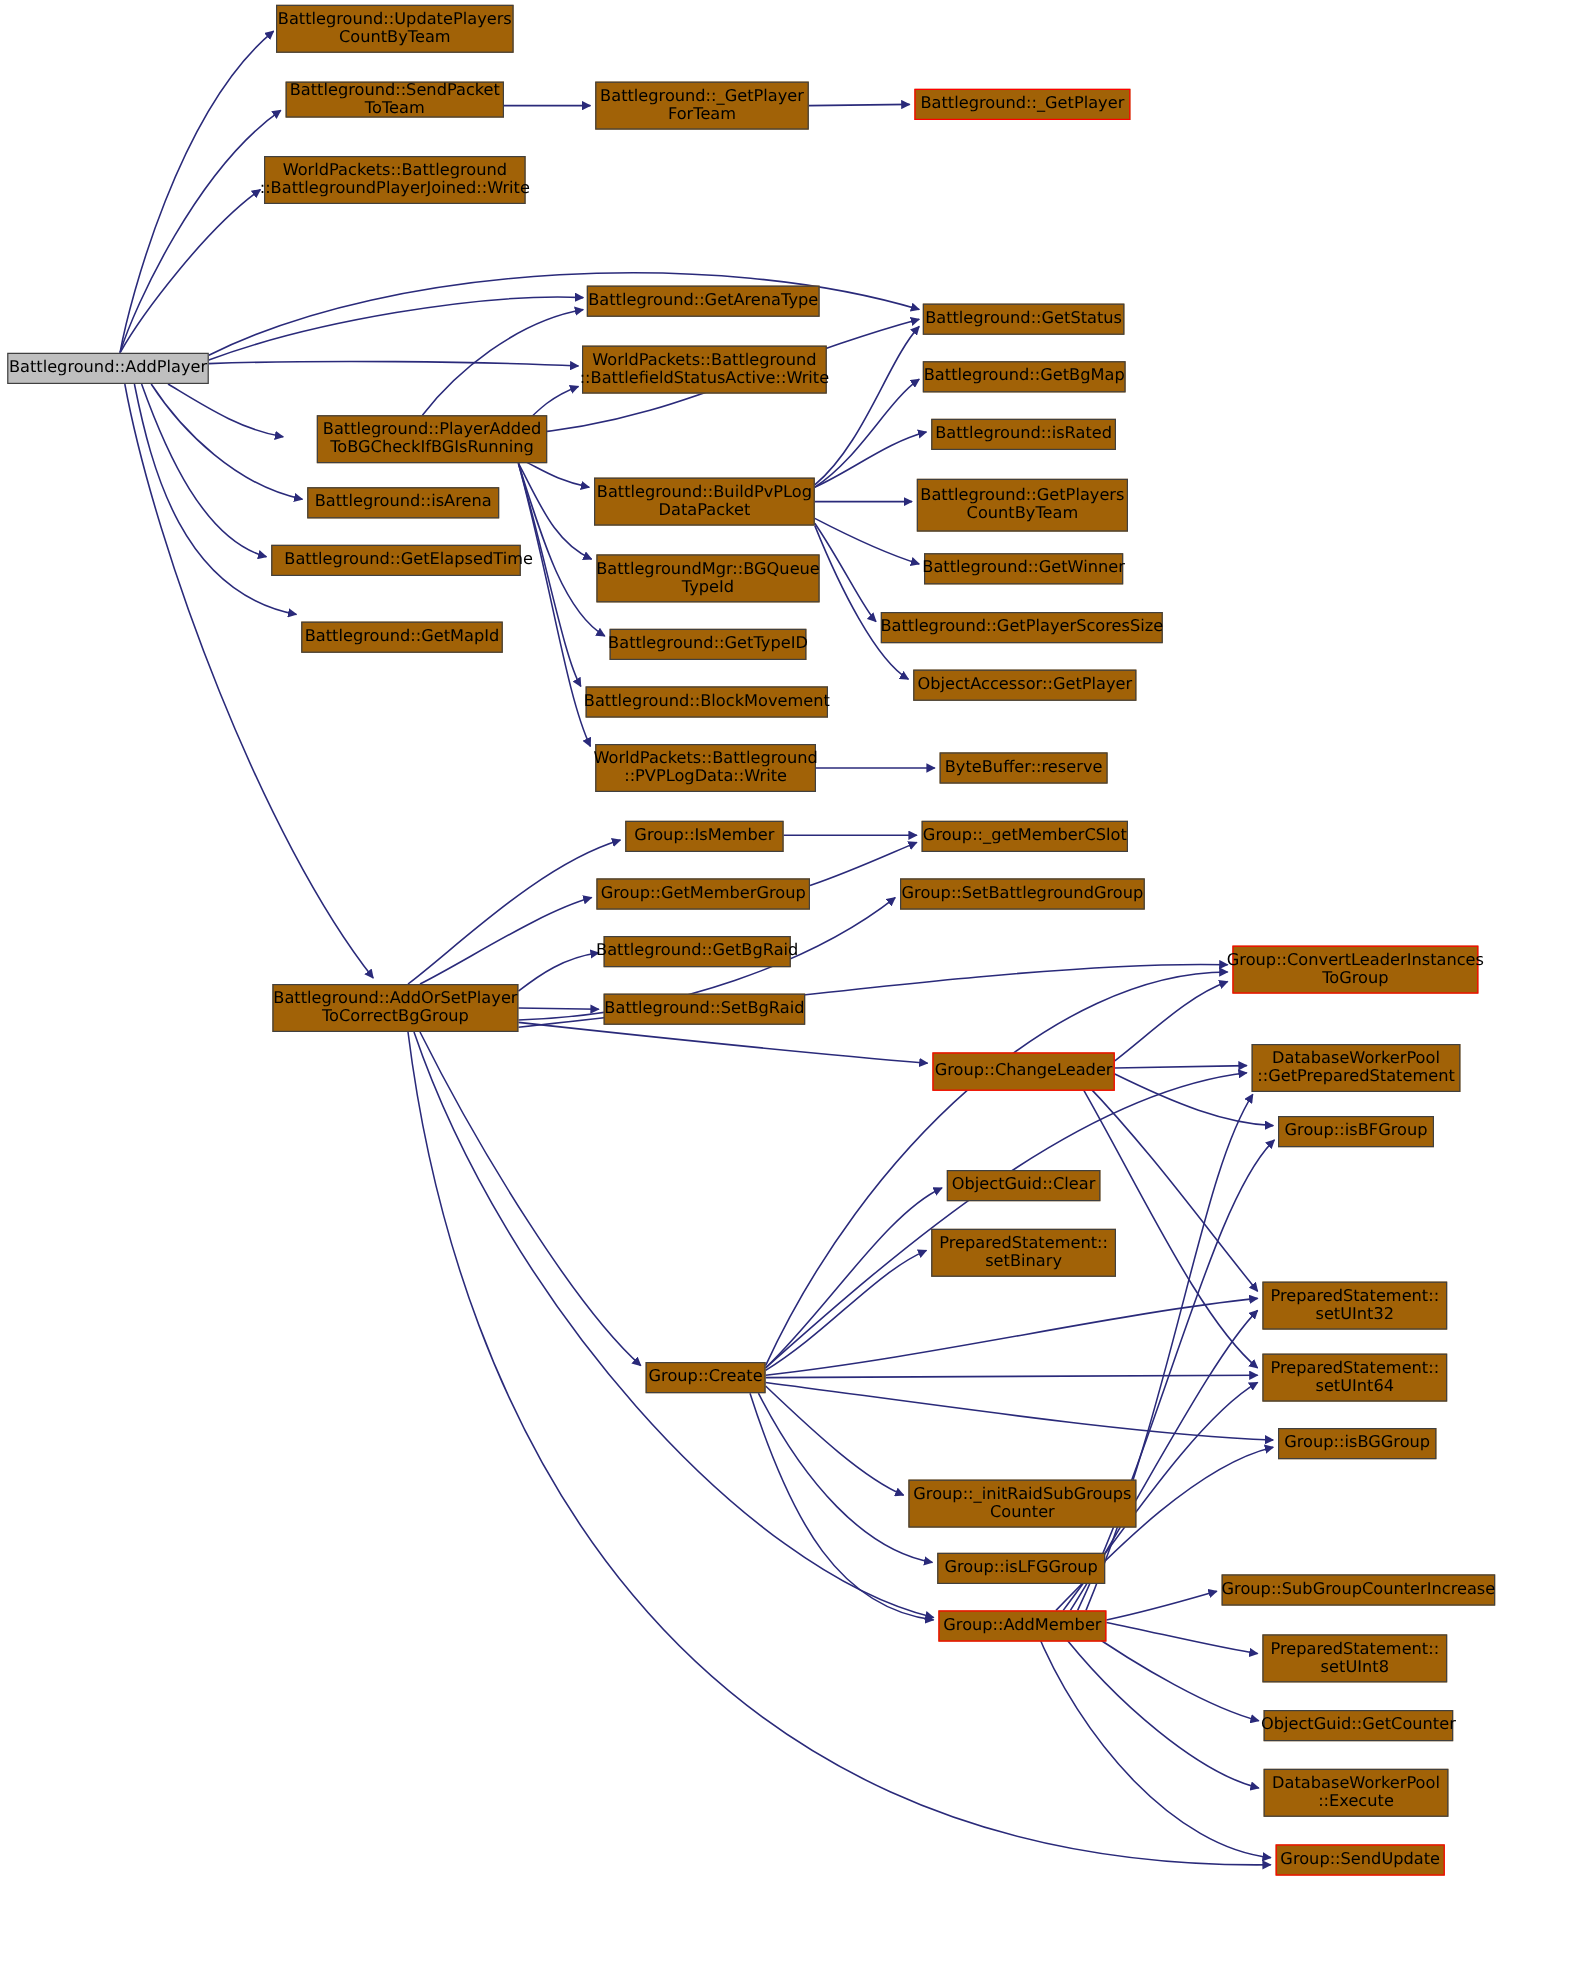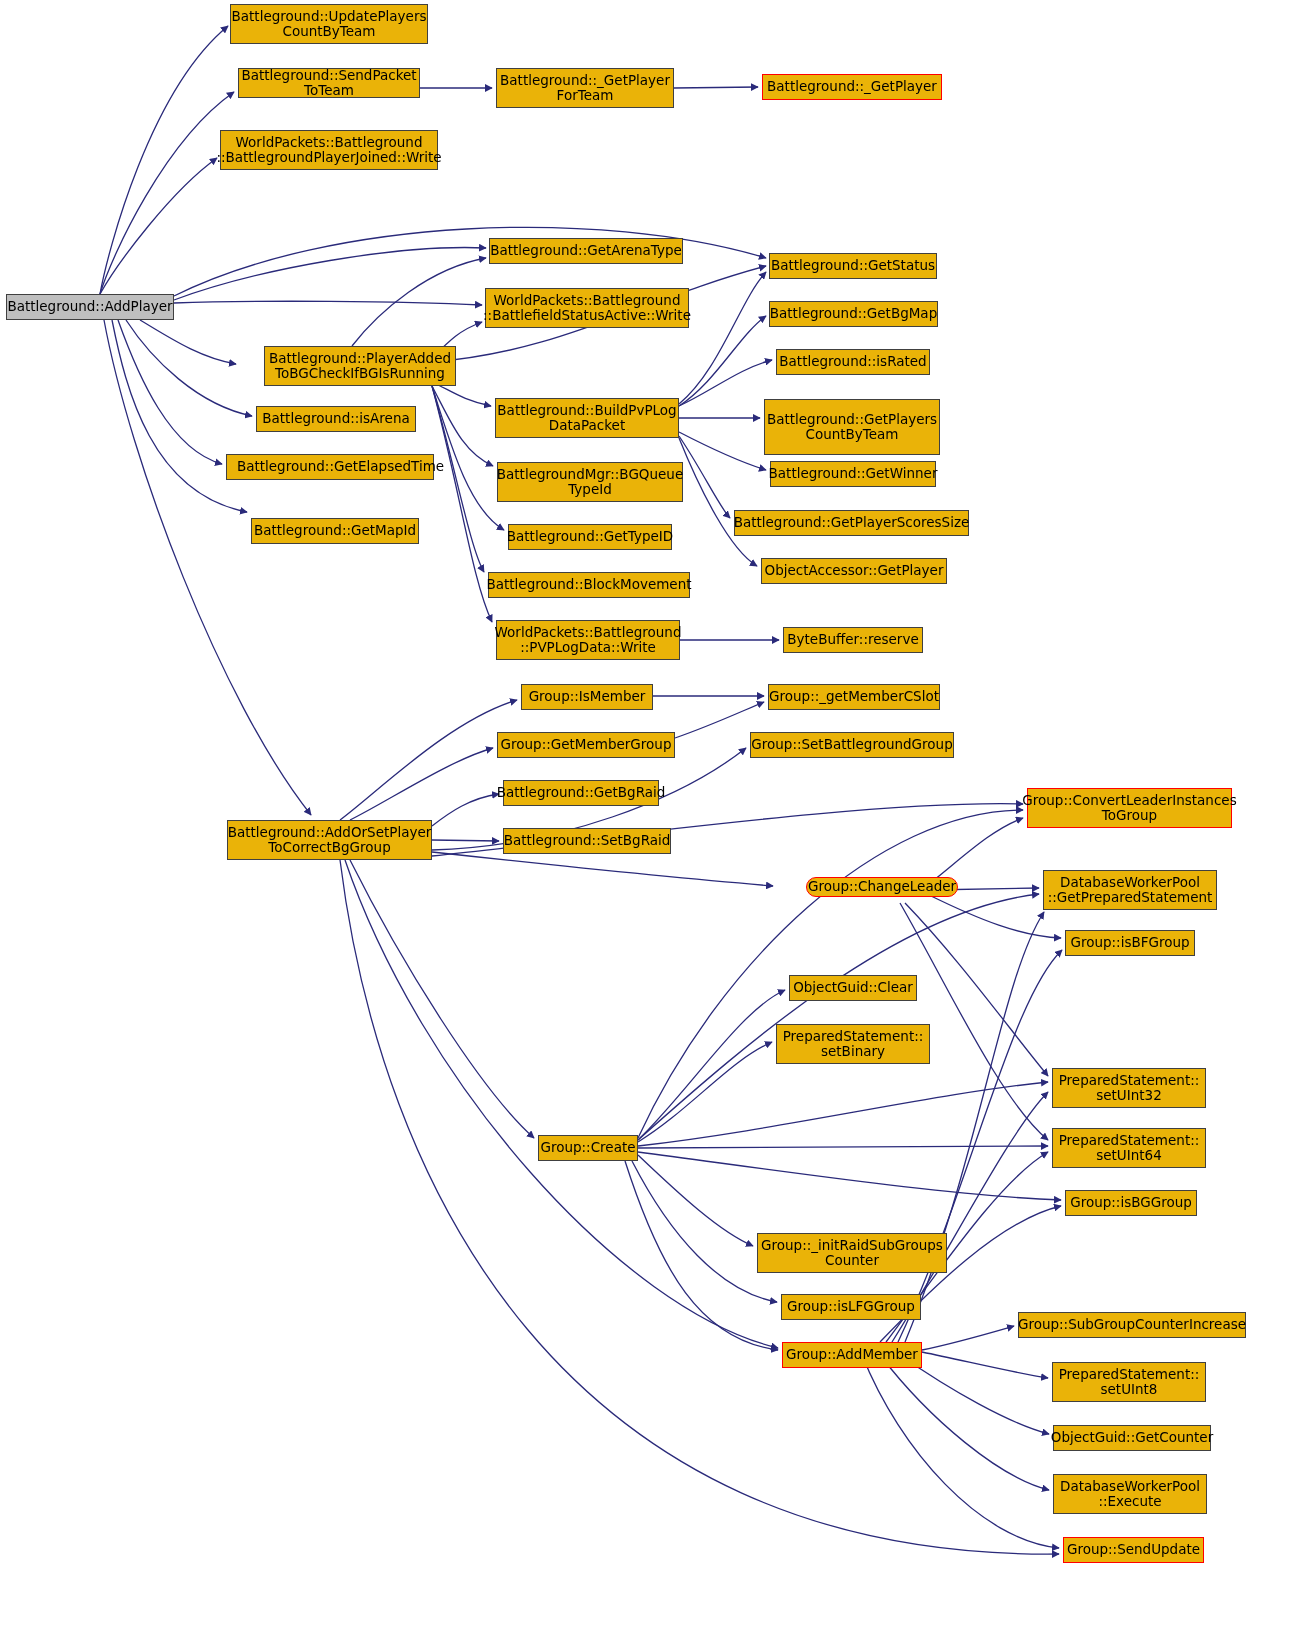--- a/index.html
+++ b/index.html
@@ -1,20 +1,20 @@
 <!DOCTYPE html>
 <html><head>
 <meta charset="utf-8">
 <style>
   html,body{margin:0;padding:0;background:#ffffff;}
   #canvas{position:relative;width:1309px;height:1644px;background:#ffffff;
           font-family:"DejaVu Sans","Liberation Sans",sans-serif;overflow:hidden;}
   svg#edges{position:absolute;left:0;top:0;width:1309px;height:1644px;}
   .node{position:absolute;box-sizing:border-box;display:flex;align-items:center;
-        justify-content:center;text-align:center;background:#eab308;
+        justify-content:center;text-align:center;background:#a16207;
         border:1px solid #404040;color:#000000;font-size:13.5px;line-height:15.5px;
         padding:0 4px;white-space:pre-line;}
   .node.root{background:#bfbfbf;border-color:#404040;}
   .node.hl{border:1.5px solid #ff0000;}
 </style>
 </head>
 <body>
 
 <div id="canvas">
   <svg id="edges" xmlns="http://www.w3.org/2000/svg">
@@ -115,37 +115,37 @@
 DataPacket</div>
       <div class="node" style="left: 497px; top: 462px; width: 186px; height: 40px;">BattlegroundMgr::BGQueue
 TypeId</div>
       <div class="node" style="left: 508px; top: 524px; width: 164px; height: 26px;">Battleground::GetTypeID</div>
       <div class="node" style="left: 488px; top: 572px; width: 202px; height: 26px;">Battleground::BlockMovement</div>
       <div class="node" style="left: 496px; top: 620px; width: 184px; height: 40px;">WorldPackets::Battleground
 ::PVPLogData::Write</div>
       <div class="node" style="left: 769px; top: 253px; width: 168px; height: 26px;">Battleground::GetStatus</div>
       <div class="node" style="left: 769px; top: 301px; width: 169px; height: 26px;">Battleground::GetBgMap</div>
       <div class="node" style="left: 776px; top: 349px; width: 154px; height: 26px;">Battleground::isRated</div>
-      <div class="node" style="left: 764px; top: 399px; width: 176px; height: 56px;">Battleground::GetPlayers
+      <div class="node" style="left: 764px; top: 399px; width: 176px; height: 44px;">Battleground::GetPlayers
 CountByTeam</div>
       <div class="node" style="left: 770px; top: 461px; width: 166px; height: 26px;">Battleground::GetWinner</div>
       <div class="node" style="left: 734px; top: 510px; width: 235px; height: 26px;">Battleground::GetPlayerScoresSize</div>
       <div class="node" style="left: 761px; top: 558px; width: 186px; height: 26px;">ObjectAccessor::GetPlayer</div>
       <div class="node" style="left: 783px; top: 627px; width: 140px; height: 26px;">ByteBuffer::reserve</div>
       <div class="node" style="left: 521px; top: 684px; width: 132px; height: 26px;">Group::IsMember</div>
       <div class="node" style="left: 768px; top: 684px; width: 172px; height: 26px;">Group::_getMemberCSlot</div>
       <div class="node" style="left: 497px; top: 732px; width: 178px; height: 26px;">Group::GetMemberGroup</div>
       <div class="node" style="left: 750px; top: 732px; width: 204px; height: 26px;">Group::SetBattlegroundGroup</div>
       <div class="node" style="left: 503px; top: 780px; width: 156px; height: 26px;">Battleground::GetBgRaid</div>
       <div class="node" style="left: 503px; top: 828px; width: 168px; height: 26px;">Battleground::SetBgRaid</div>
       <div class="node" style="left: 227px; top: 820px; width: 205px; height: 40px;">Battleground::AddOrSetPlayer
 ToCorrectBgGroup</div>
       <div class="node hl" style="left: 1027px; top: 788px; width: 205px; height: 40px;">Group::ConvertLeaderInstances
 ToGroup</div>
-      <div class="node hl" style="left: 806px; top: 877px; width: 152px; height: 20px; border-radius: 13px;">Group::ChangeLeader</div>
+      <div class="node hl" style="left: 777px; top: 877px; width: 152px; height: 32px;">Group::ChangeLeader</div>
       <div class="node" style="left: 1043px; top: 870px; width: 174px; height: 40px;">DatabaseWorkerPool
 ::GetPreparedStatement</div>
       <div class="node" style="left: 1065px; top: 930px; width: 130px; height: 26px;">Group::isBFGroup</div>
       <div class="node" style="left: 789px; top: 975px; width: 128px; height: 26px;">ObjectGuid::Clear</div>
       <div class="node" style="left: 776px; top: 1024px; width: 154px; height: 40px;">PreparedStatement::
 setBinary</div>
       <div class="node" style="left: 538px; top: 1135px; width: 100px; height: 26px;">Group::Create</div>
       <div class="node" style="left: 1052px; top: 1068px; width: 154px; height: 40px;">PreparedStatement::
 setUInt32</div>
       <div class="node" style="left: 1052px; top: 1128px; width: 154px; height: 40px;">PreparedStatement::

